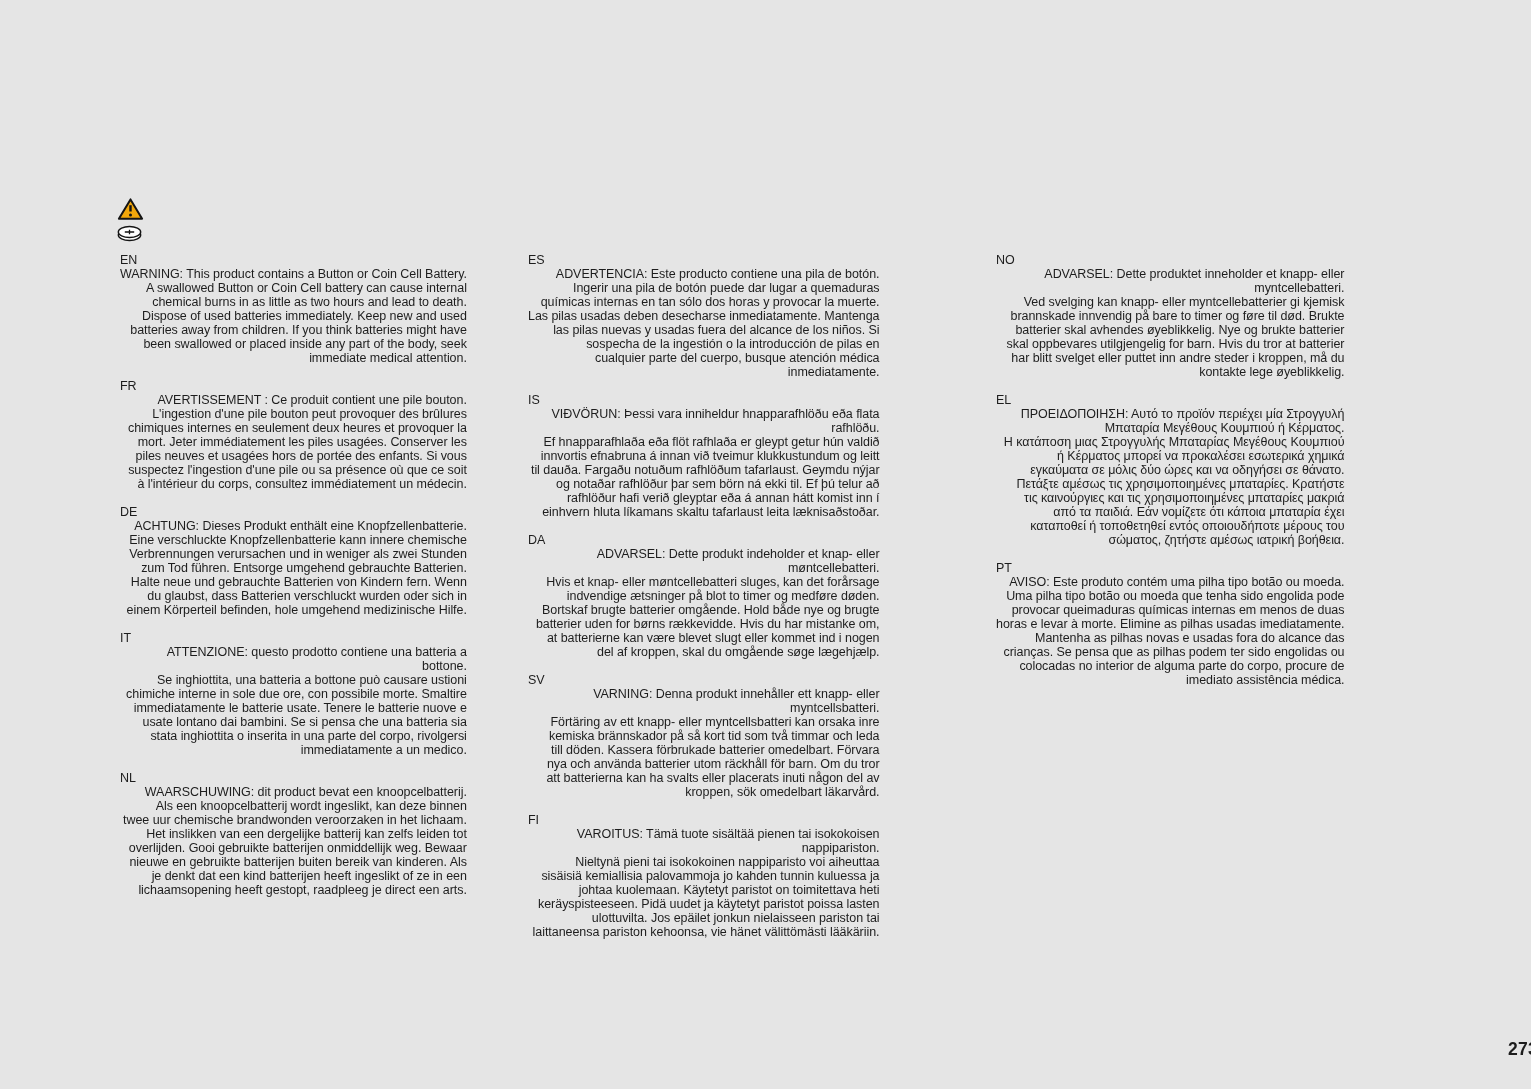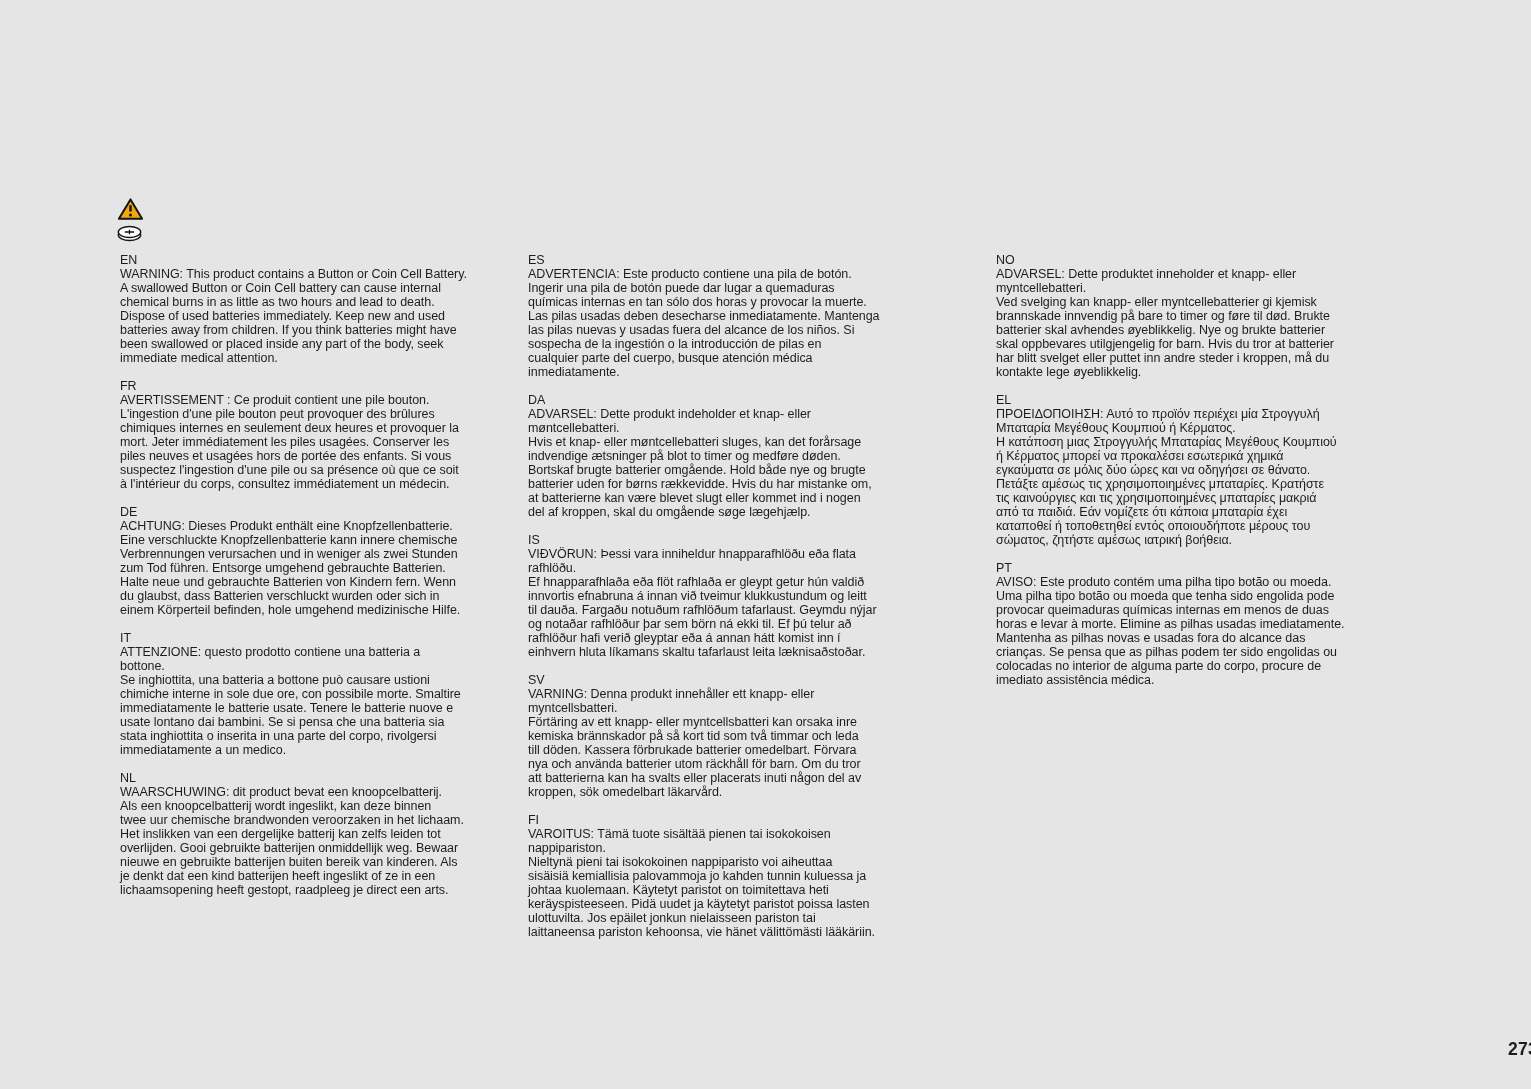--- a/index.html
+++ b/index.html
@@ -26,21 +26,21 @@
     top: 253px;
     font-size: 12.5px;
     line-height: 14px;
     letter-spacing: -0.05px;
   }
   .col-1 { left: 120px; }
   .col-2 { left: 528px; }
   .col-3 { left: 996px; }
   .warn-section { margin: 0 0 14px 0; }
   .lang-code { white-space: pre; }
-  .warn-body { white-space: pre; }
+  .warn-body { white-space: pre; text-align: right; }
   .page-number {
     position: absolute;
     left: 1508px;
     top: 1039px;
     font-size: 17.5px;
     font-weight: bold;
     letter-spacing: 0.3px;
   }
 </style>
 </head>
@@ -122,40 +122,40 @@
       <div class="warn-body">ADVERTENCIA: Este producto contiene una pila de botón.
 Ingerir una pila de botón puede dar lugar a quemaduras
 químicas internas en tan sólo dos horas y provocar la muerte.
 Las pilas usadas deben desecharse inmediatamente. Mantenga
 las pilas nuevas y usadas fuera del alcance de los niños. Si
 sospecha de la ingestión o la introducción de pilas en
 cualquier parte del cuerpo, busque atención médica
 inmediatamente.</div>
     </div>
     <div class="warn-section">
+      <div class="lang-code">IS</div>
+      <div class="warn-body">VIÐVÖRUN: Þessi vara inniheldur hnapparafhlöðu eða flata
+rafhlöðu.
+Ef hnapparafhlaða eða flöt rafhlaða er gleypt getur hún valdið
+innvortis efnabruna á innan við tveimur klukkustundum og leitt
+til dauða. Fargaðu notuðum rafhlöðum tafarlaust. Geymdu nýjar
+og notaðar rafhlöður þar sem börn ná ekki til. Ef þú telur að
+rafhlöður hafi verið gleyptar eða á annan hátt komist inn í
+einhvern hluta líkamans skaltu tafarlaust leita læknisaðstoðar.</div>
+    </div>
+    <div class="warn-section">
       <div class="lang-code">DA</div>
       <div class="warn-body">ADVARSEL: Dette produkt indeholder et knap- eller
 møntcellebatteri.
 Hvis et knap- eller møntcellebatteri sluges, kan det forårsage
 indvendige ætsninger på blot to timer og medføre døden.
 Bortskaf brugte batterier omgående. Hold både nye og brugte
 batterier uden for børns rækkevidde. Hvis du har mistanke om,
 at batterierne kan være blevet slugt eller kommet ind i nogen
 del af kroppen, skal du omgående søge lægehjælp.</div>
-    </div>
-    <div class="warn-section">
-      <div class="lang-code">IS</div>
-      <div class="warn-body">VIÐVÖRUN: Þessi vara inniheldur hnapparafhlöðu eða flata
-rafhlöðu.
-Ef hnapparafhlaða eða flöt rafhlaða er gleypt getur hún valdið
-innvortis efnabruna á innan við tveimur klukkustundum og leitt
-til dauða. Fargaðu notuðum rafhlöðum tafarlaust. Geymdu nýjar
-og notaðar rafhlöður þar sem börn ná ekki til. Ef þú telur að
-rafhlöður hafi verið gleyptar eða á annan hátt komist inn í
-einhvern hluta líkamans skaltu tafarlaust leita læknisaðstoðar.</div>
     </div>
     <div class="warn-section">
       <div class="lang-code">SV</div>
       <div class="warn-body">VARNING: Denna produkt innehåller ett knapp- eller
 myntcellsbatteri.
 Förtäring av ett knapp- eller myntcellsbatteri kan orsaka inre
 kemiska brännskador på så kort tid som två timmar och leda
 till döden. Kassera förbrukade batterier omedelbart. Förvara
 nya och använda batterier utom räckhåll för barn. Om du tror
 att batterierna kan ha svalts eller placerats inuti någon del av

